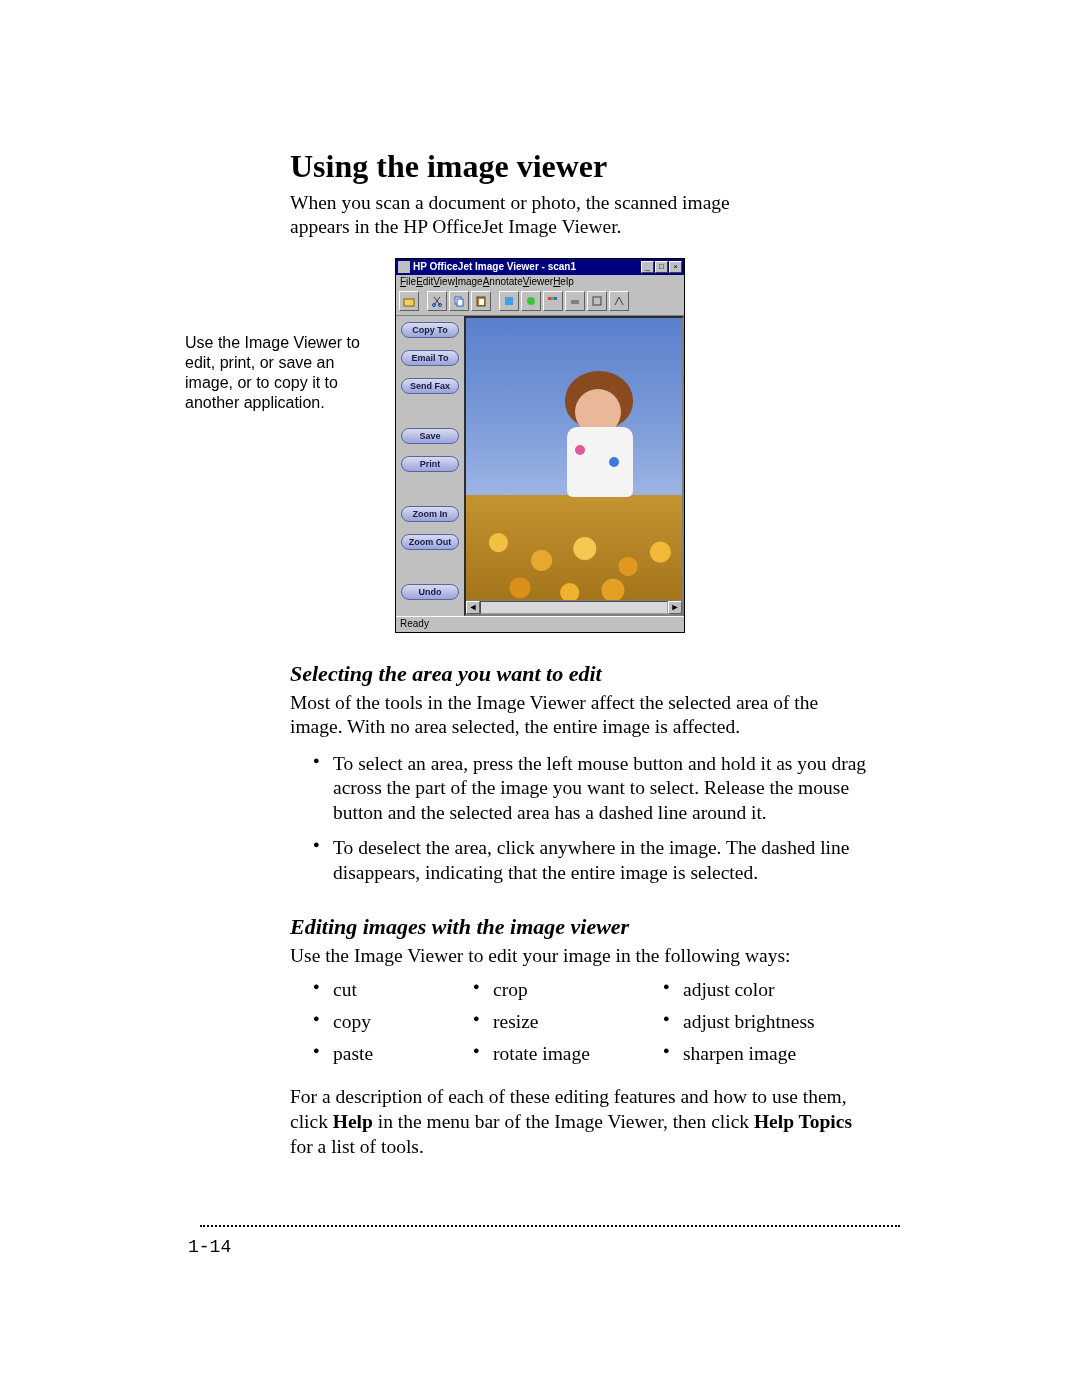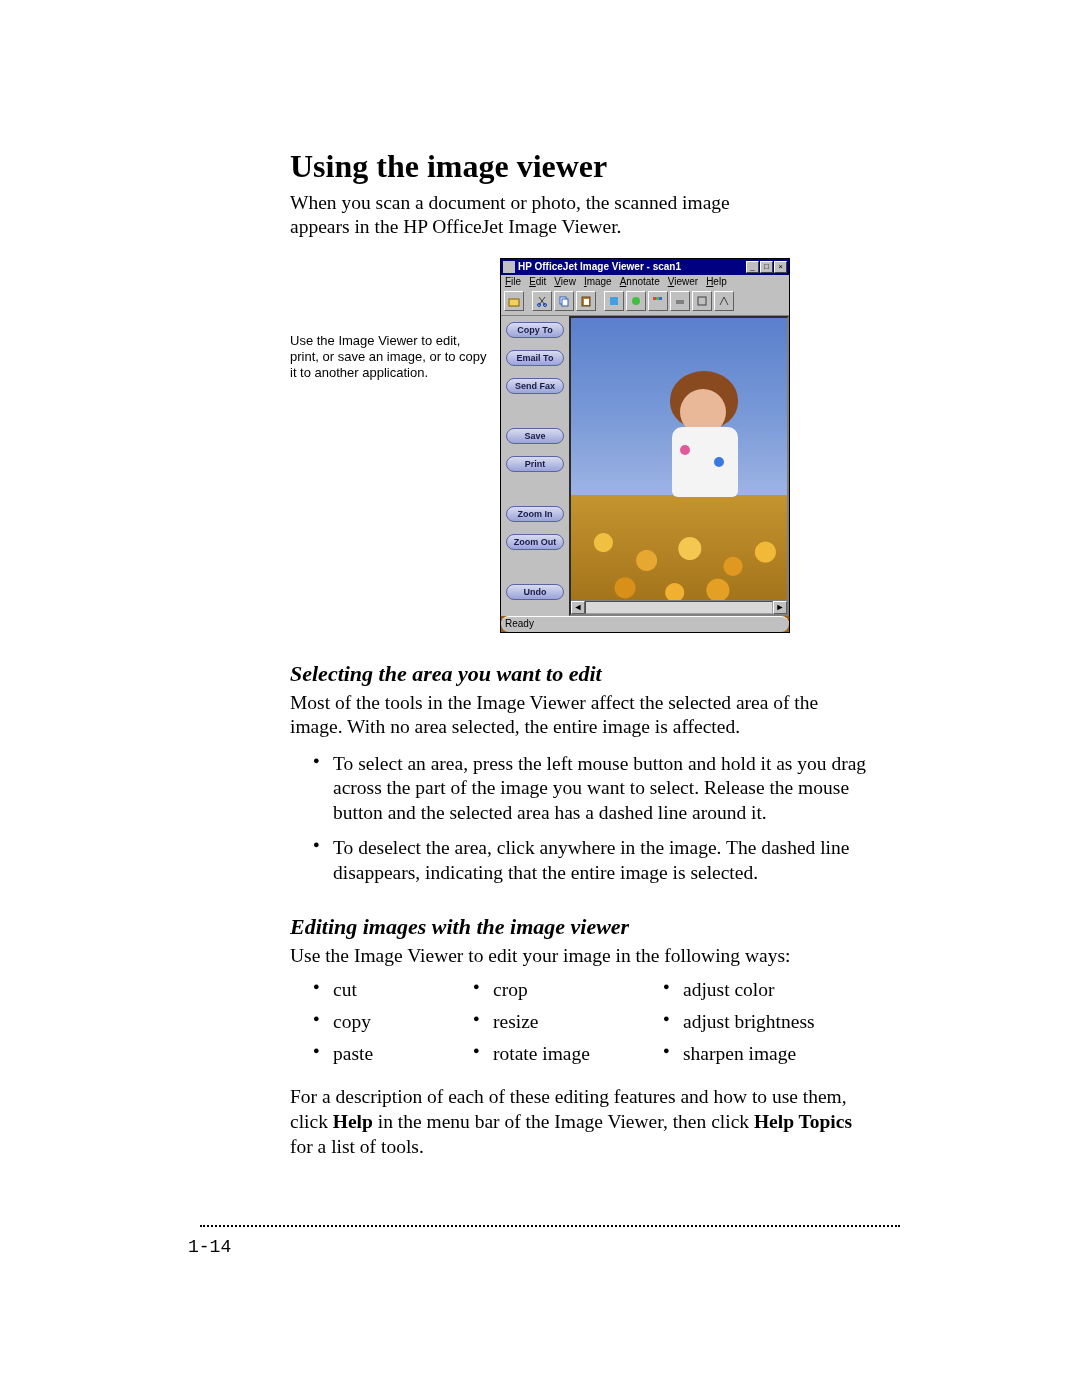--- a/index.html
+++ b/index.html
@@ -32,24 +32,23 @@
     font-family: "Times New Roman", serif;
   }
   .figure-row {
     margin-top: 18px;
     display: flex;
     align-items: flex-start;
   }
   .caption {
     width: 200px;
     font-family: Arial, Helvetica, sans-serif;
-    font-size: 13px;
+    font-size: 16px;
     line-height: 1.25;
     padding-top: 75px;
-    margin-left: 105px;
   }
   
   .iv-window {
     width: 290px;
     margin-left: 10px;
     background: #a16207;
     border: 1px solid #000;
     font-family: "MS Sans Serif", Tahoma, Arial, sans-serif;
     font-size: 10px;
   }
@@ -81,21 +80,20 @@
     border-right-color: #404040;
     border-bottom-color: #404040;
     margin-left: 1px;
     font-size: 8px;
     line-height: 10px;
     text-align: center;
     color: #000;
   }
   .iv-menubar {
     display: flex;
-    gap: 8px;
     padding: 1px 4px 2px;
     background: #c0c0c0;
     font-size: 10px;
   }
   .iv-menubar span { text-decoration: underline; text-decoration-color: transparent; }
   .iv-menubar span::first-letter { text-decoration: underline; }
   .iv-toolbar {
     display: flex;
     padding: 2px 3px 4px;
     gap: 2px;
@@ -223,21 +221,20 @@
     border-right-color:#606060; border-bottom-color:#606060;
     font-size: 9px; text-align: center; line-height: 11px;
   }
   .hscroll .track { flex:1; background:#d8d8d8; border:1px inset #a0a0a0; }
   .iv-status {
     height: 16px;
     border-top: 1px solid #fff;
     font-size: 10px;
     padding: 1px 4px;
     background: #c0c0c0;
-    border-radius: 8px;
   }
   
   .subheading {
     font-style: italic;
     font-weight: bold;
     font-size: 22px;
     margin-left: 105px;
     margin-top: 28px;
     margin-bottom: 4px;
     font-family: "Times New Roman", serif;

